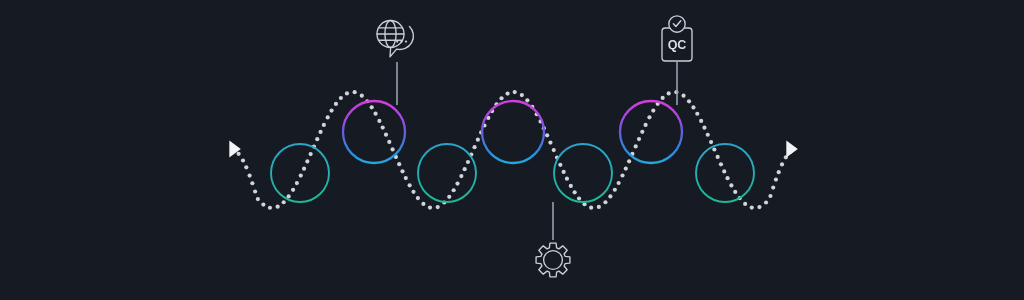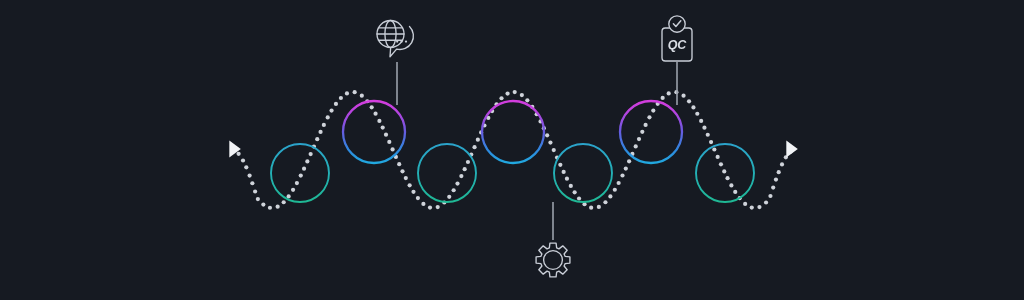--- a/index.html
+++ b/index.html
@@ -2,21 +2,21 @@
 <html><head>
 <meta charset="utf-8">
 <style>
   html,body{margin:0;padding:0;}
   body{
     width:1024px;height:300px;
     background:#161a22;
     font-family:"Liberation Sans", sans-serif;
     overflow:hidden;
   }
-  #stage{position:relative;width:968px;height:300px;background:#161a22;font-style:italic;}
+  #stage{position:relative;width:968px;height:300px;background:#161a22;}
   #scene{position:absolute;inset:0;}
 </style>
 </head>
 <body>
 
 <div id="stage">
   <svg id="scene" viewBox="0 0 1024 300" width="1024" height="300">
     <defs>
       <linearGradient id="gradAccent" x1="0.5" y1="0" x2="0.5" y2="1">
         <stop offset="0%" stop-color="#d33ddd"></stop>

